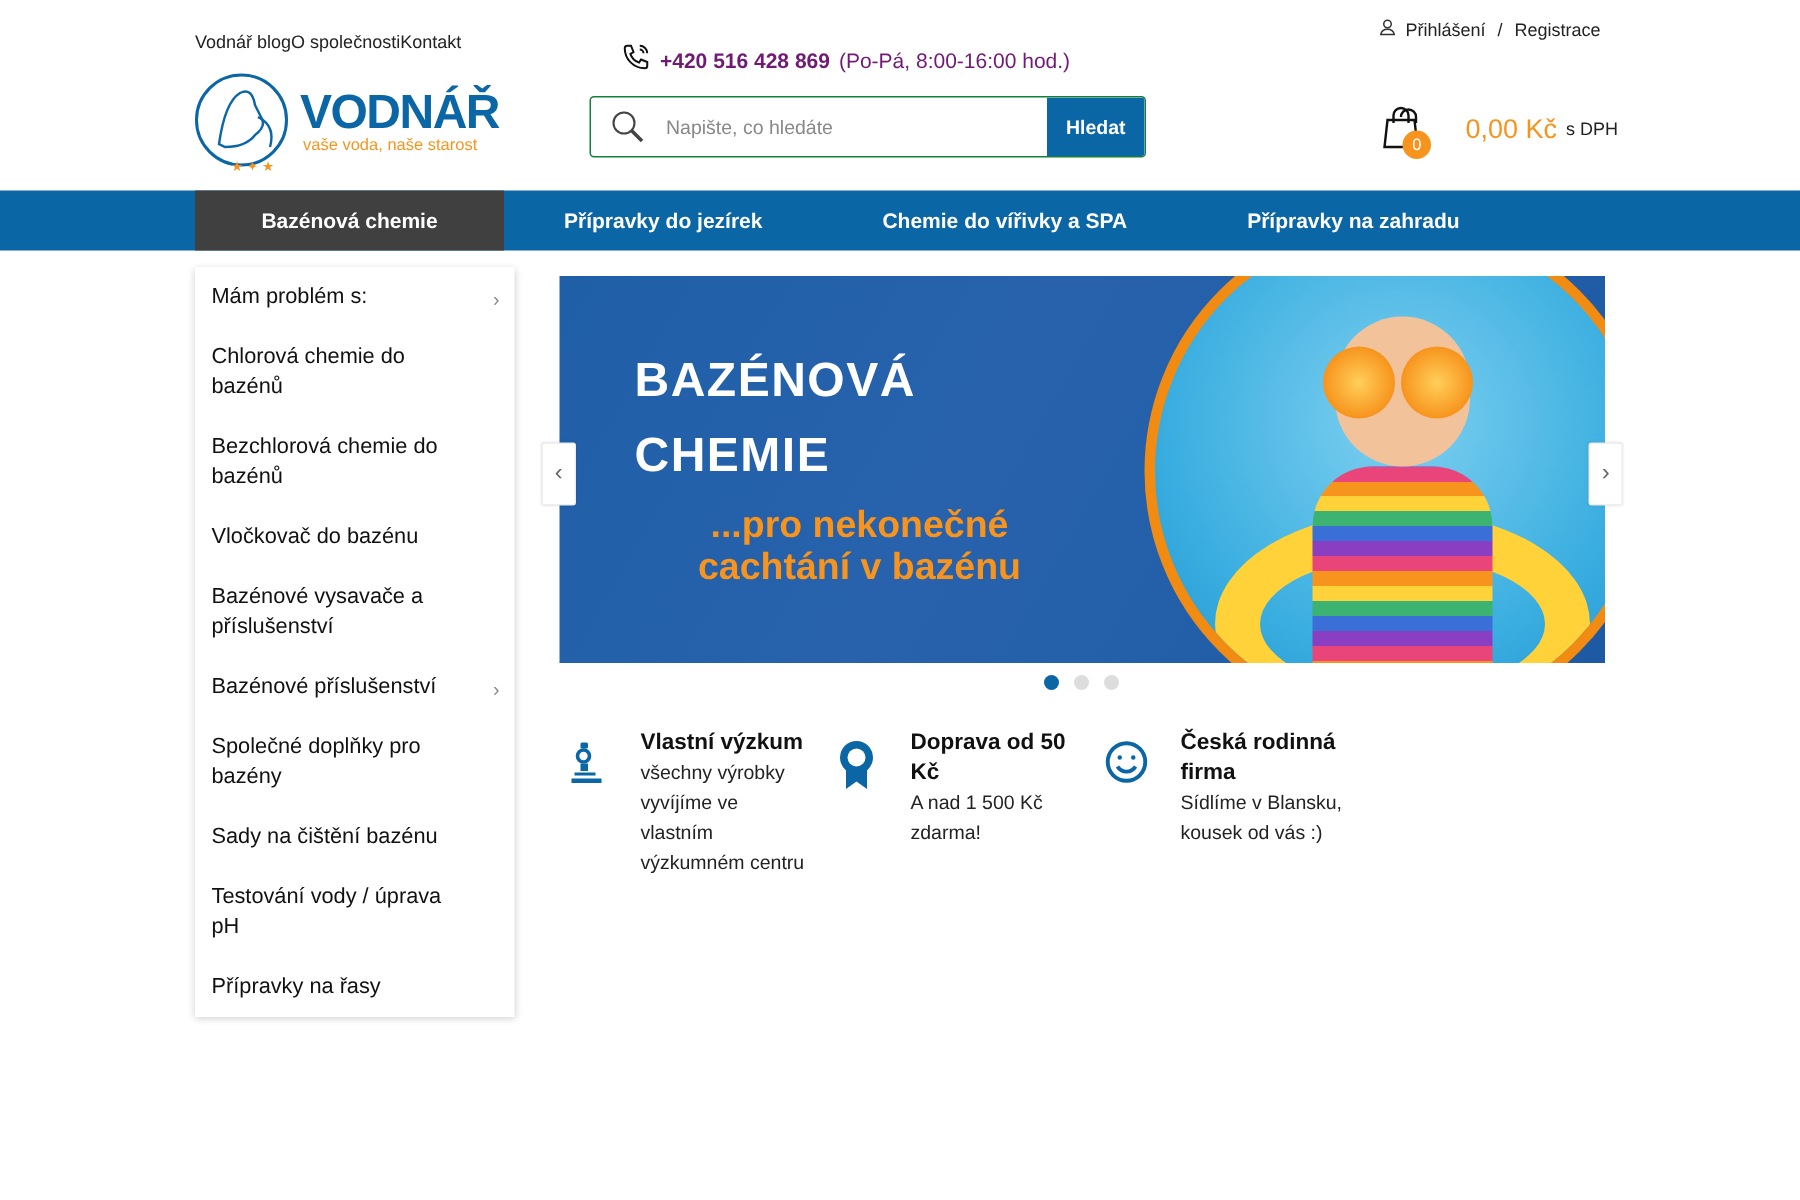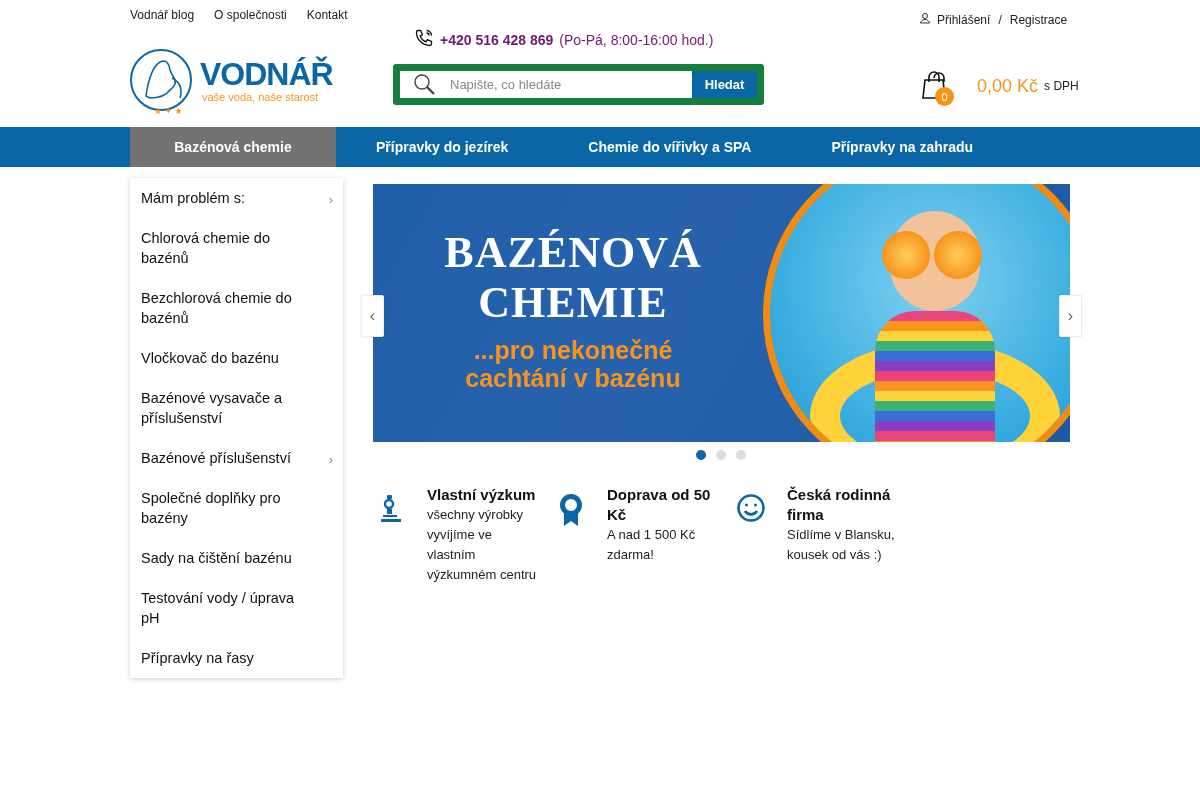--- a/index.html
+++ b/index.html
@@ -1,42 +1,42 @@
 <!DOCTYPE html>
 <html><head>
 <meta charset="utf-8">
 <style>
 *{box-sizing:border-box;margin:0;padding:0}
 html,body{width:1200px;height:800px;overflow:hidden;background:#fff;font-family:"Liberation Sans",sans-serif;color:#111}
 .wrap{position:relative;width:1200px;height:800px}
-.toplinks{position:absolute;top:8px;left:130px;display:flex;gap:20px;font-size:12px;color:#222}
+.toplinks{position:absolute;top:21px;left:130px;display:flex;font-size:12px;color:#222}
 .toplinks span{cursor:pointer}
 .phone{position:absolute;top:28px;left:414px;font-size:14px;color:#701a75;display:flex;align-items:center;gap:6px}
 .phone b{font-weight:bold}
 .account{position:absolute;top:12px;left:919px;font-size:12px;color:#222;display:flex;align-items:center;gap:6px}
 .logo{position:absolute;top:48px;left:130px;width:190px;height:68px}
-.search{position:absolute;top:64px;left:393px;width:371px;height:41px;border:7px solid #15803d;border-radius:3px;display:flex;overflow:hidden}
+.search{position:absolute;top:64px;left:393px;width:371px;height:41px;border:1px solid #15803d;border-radius:3px;display:flex;overflow:hidden}
 .search .ico{width:50px;display:flex;align-items:center;justify-content:center}
 .search input{flex:1;border:none;outline:none;font-size:13px;font-family:"Liberation Sans",sans-serif;color:#333;background:transparent}
 .search input::placeholder{color:#888}
 .search button{width:65px;background:#0b66a6;border:none;color:#ffffff;font-weight:bold;font-size:13px;font-family:"Liberation Sans",sans-serif}
 .cart{position:absolute;top:70px;left:922px;display:flex;align-items:center;gap:6px}
 .cart .bagwrap{position:relative;width:30px;height:32px}
 .cart .badge{position:absolute;left:13px;top:17px;width:19px;height:19px;border-radius:50%;background:#f7941d;color:#fff;font-size:11px;display:flex;align-items:center;justify-content:center}
 .cart .price{font-size:18px;font-weight:normal;color:#f7941d;margin-left:19px}
 .cart .vat{font-size:12px;color:#222}
 .nav{position:absolute;top:127px;left:0;width:1200px;height:40px;background:#0b66a6}
 .nav .items{position:absolute;left:130px;top:0;display:flex;height:40px}
 .nav .item{height:40px;display:flex;align-items:center;padding:0 40px;color:#fff;font-weight:bold;font-size:14px;cursor:pointer}
-.nav .item.active{background:#737373;width:206px;justify-content:center;padding:4px}
+.nav .item.active{background:#404040;width:206px;justify-content:center;padding:4px}
 .sidebar{position:absolute;top:178px;left:130px;width:213px;background:#fff;box-shadow:0 1px 5px rgba(0,0,0,.2)}
 .sidebar .si{position:relative;padding:10px 30px 10px 11px;font-size:14.5px;line-height:20px;color:#111;cursor:pointer}
 .sidebar .si .chev{position:absolute;right:10px;top:12px;color:#888;font-size:13px}
 .banner{position:absolute;top:184px;left:373px;width:697px;height:258px;background:linear-gradient(120deg,#1f5fa8 0%,#2862ad 40%,#1d5aa3 100%);overflow:hidden}
-.banner .h1{position:absolute;left:50px;top:44px;width:300px;text-align:center;font-family:Liberation Serif, serif;font-weight:bold;color:#fff;font-size:44px;line-height:50px;letter-spacing:1px}
+.banner .h1{position:absolute;left:50px;top:44px;width:300px;font-family:Liberation Sans, sans-serif;font-weight:bold;color:#fff;font-size:32px;line-height:50px;letter-spacing:1px}
 .banner .h2{position:absolute;left:60px;top:152px;width:280px;text-align:center;color:#f7941d;font-weight:bold;font-size:25px;line-height:28px}
 .banner .circle{position:absolute;left:390px;top:-40px;width:340px;height:340px;border-radius:50%;border:7px solid #f28b12;background:radial-gradient(circle at 50% 40%,#7fd0f0 0%,#3aaee0 60%,#1e93cf 100%);overflow:hidden}
 .banner .ring{position:absolute;left:40px;top:190px;width:250px;height:150px;border-radius:50%;border:30px solid #ffd23a;background:transparent}
 .banner .girl{position:absolute;left:105px;top:160px;width:120px;height:170px;border-radius:40px 40px 10px 10px;background:repeating-linear-gradient(180deg,#e9457a 0 10px,#f7941d 10px 20px,#ffd23a 20px 30px,#3cb371 30px 40px,#3a6fd8 40px 50px,#8a3fc2 50px 60px)}
 .banner .head{position:absolute;left:120px;top:60px;width:90px;height:100px;border-radius:45px;background:#f2c39b}
 .banner .orange{position:absolute;top:80px;width:48px;height:48px;border-radius:50%;background:radial-gradient(circle,#ffcf5a 0%,#f7941d 70%,#e07810 100%)}
 .arrow{position:absolute;top:295px;width:23px;height:42px;background:#fff;border:1px solid #eee;border-radius:2px;display:flex;align-items:center;justify-content:center;color:#666;font-size:16px;cursor:pointer;box-shadow:0 0 2px rgba(0,0,0,.1)}
 .dots{position:absolute;top:450px;left:696px;display:flex;gap:10px}
 .dots span{width:10px;height:10px;border-radius:50%;background:#ddd;cursor:pointer}
 .dots span.on{background:#0b66a6}

